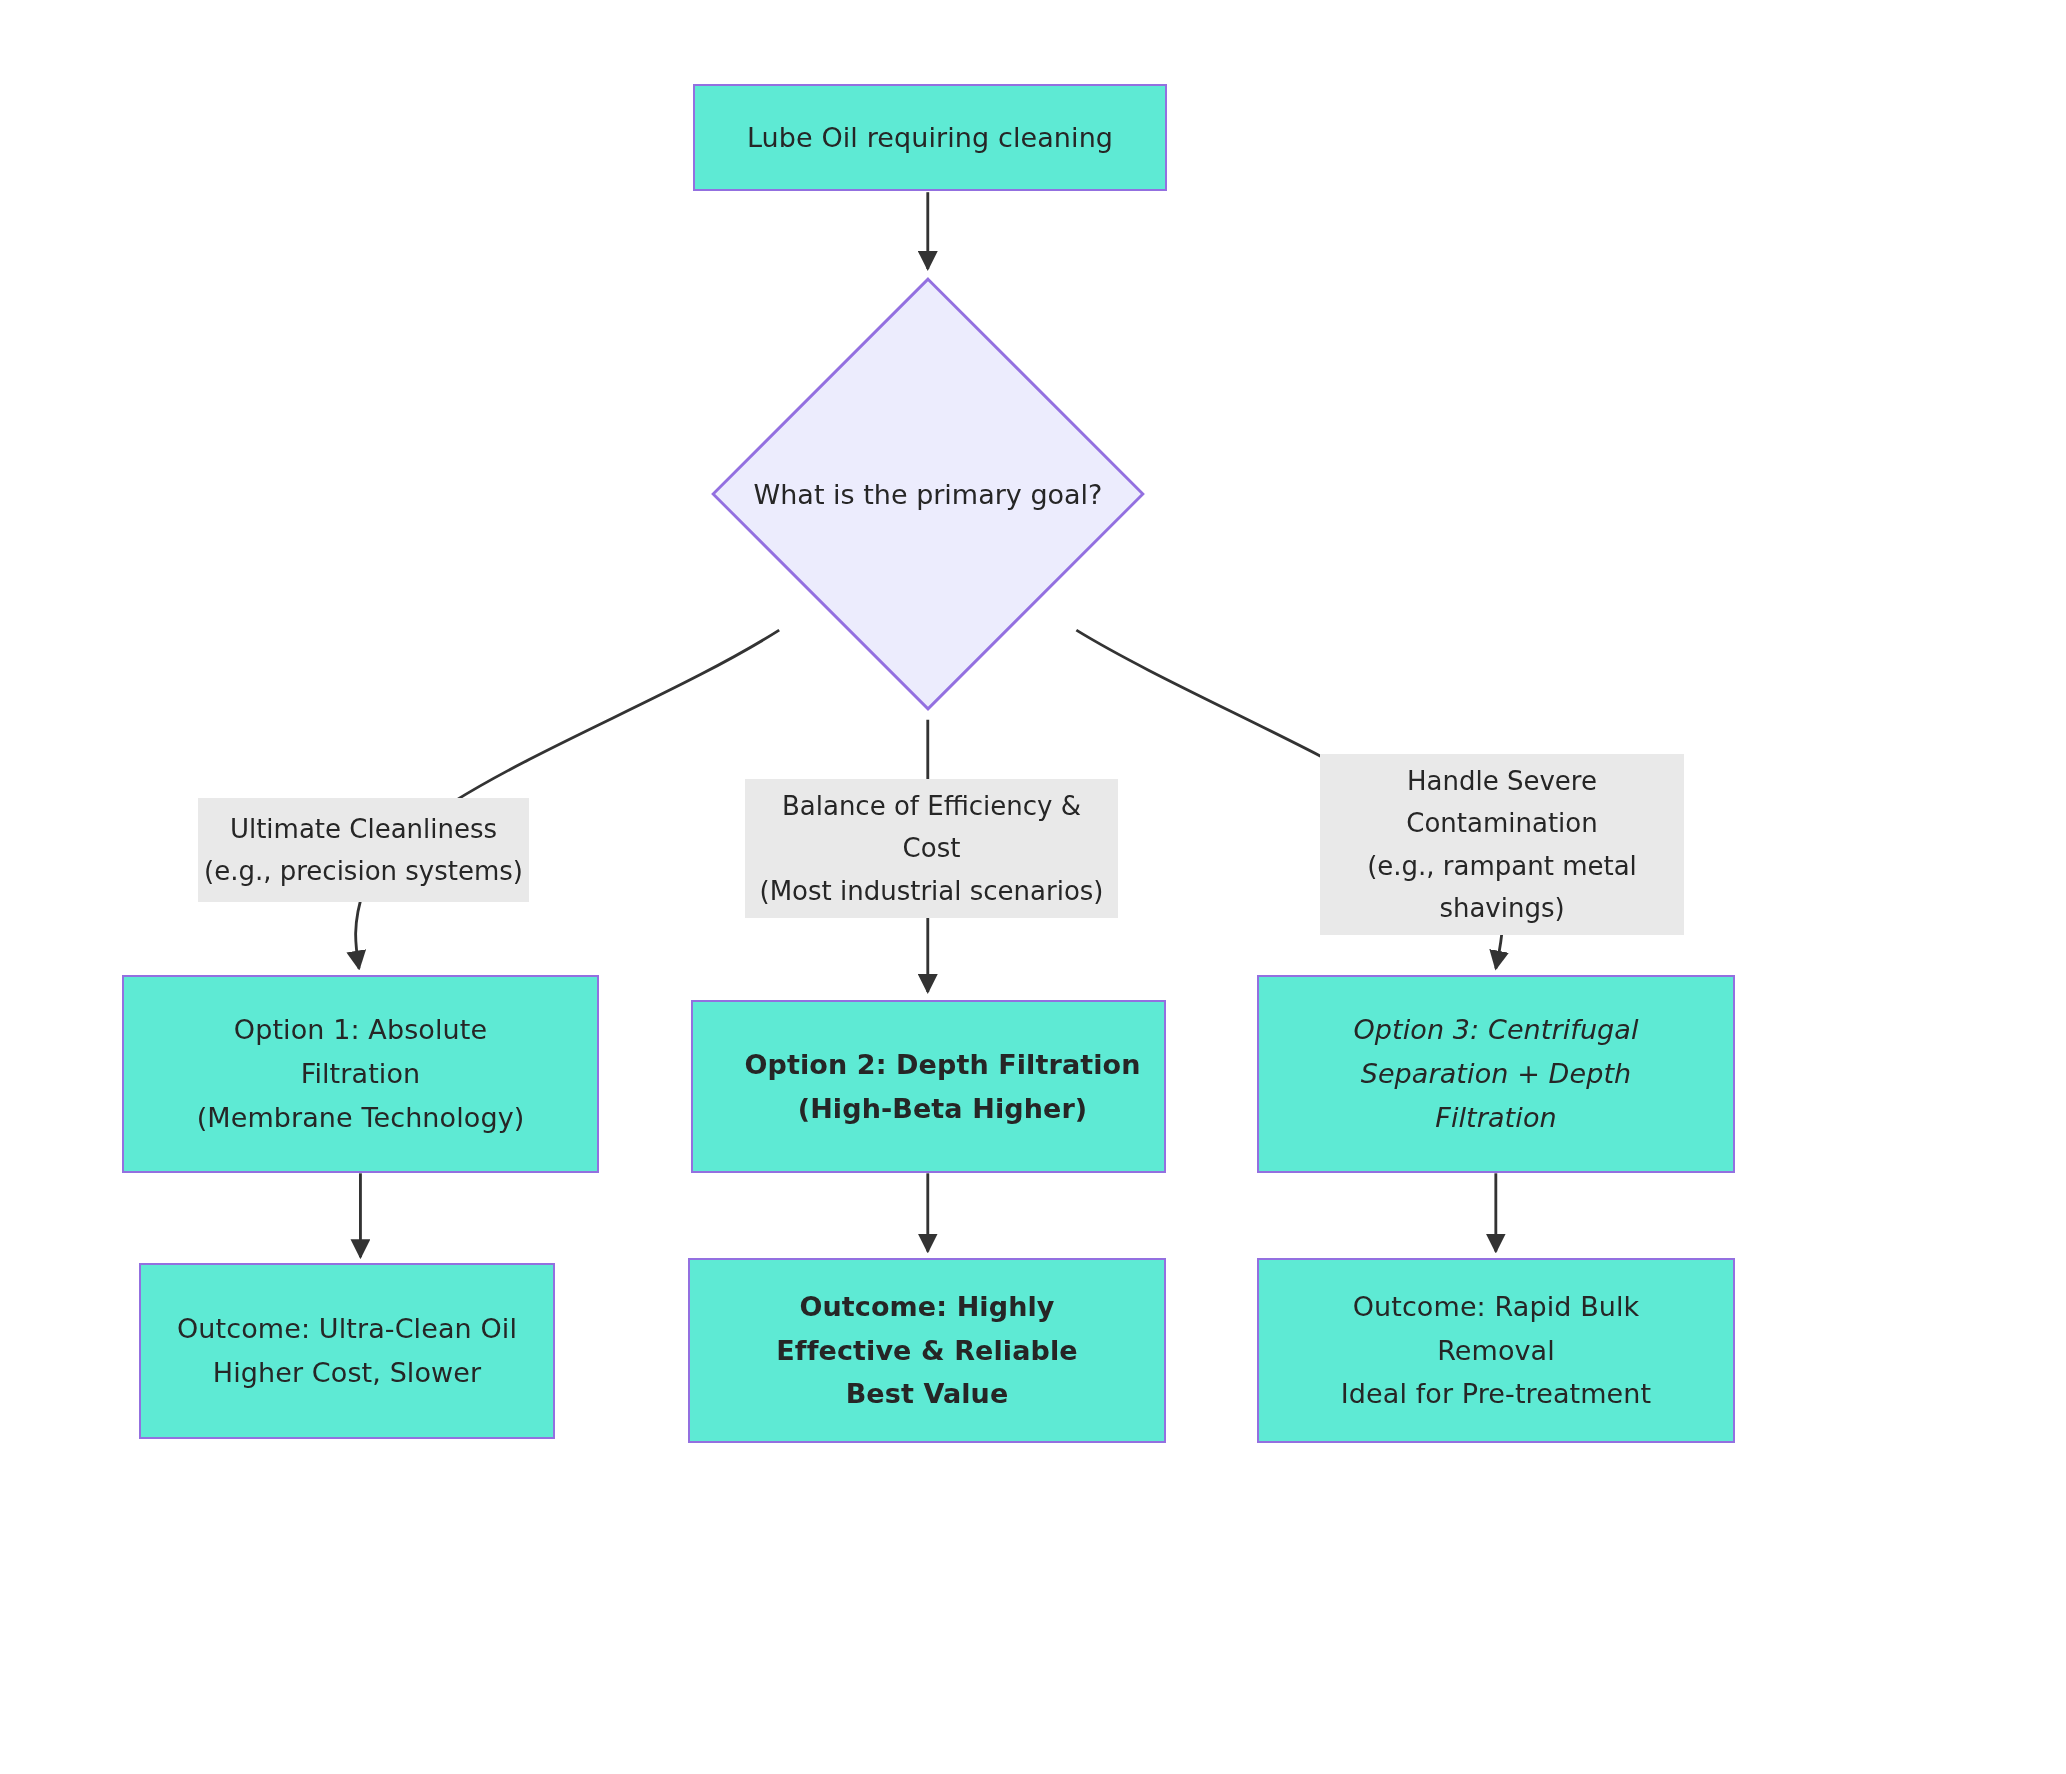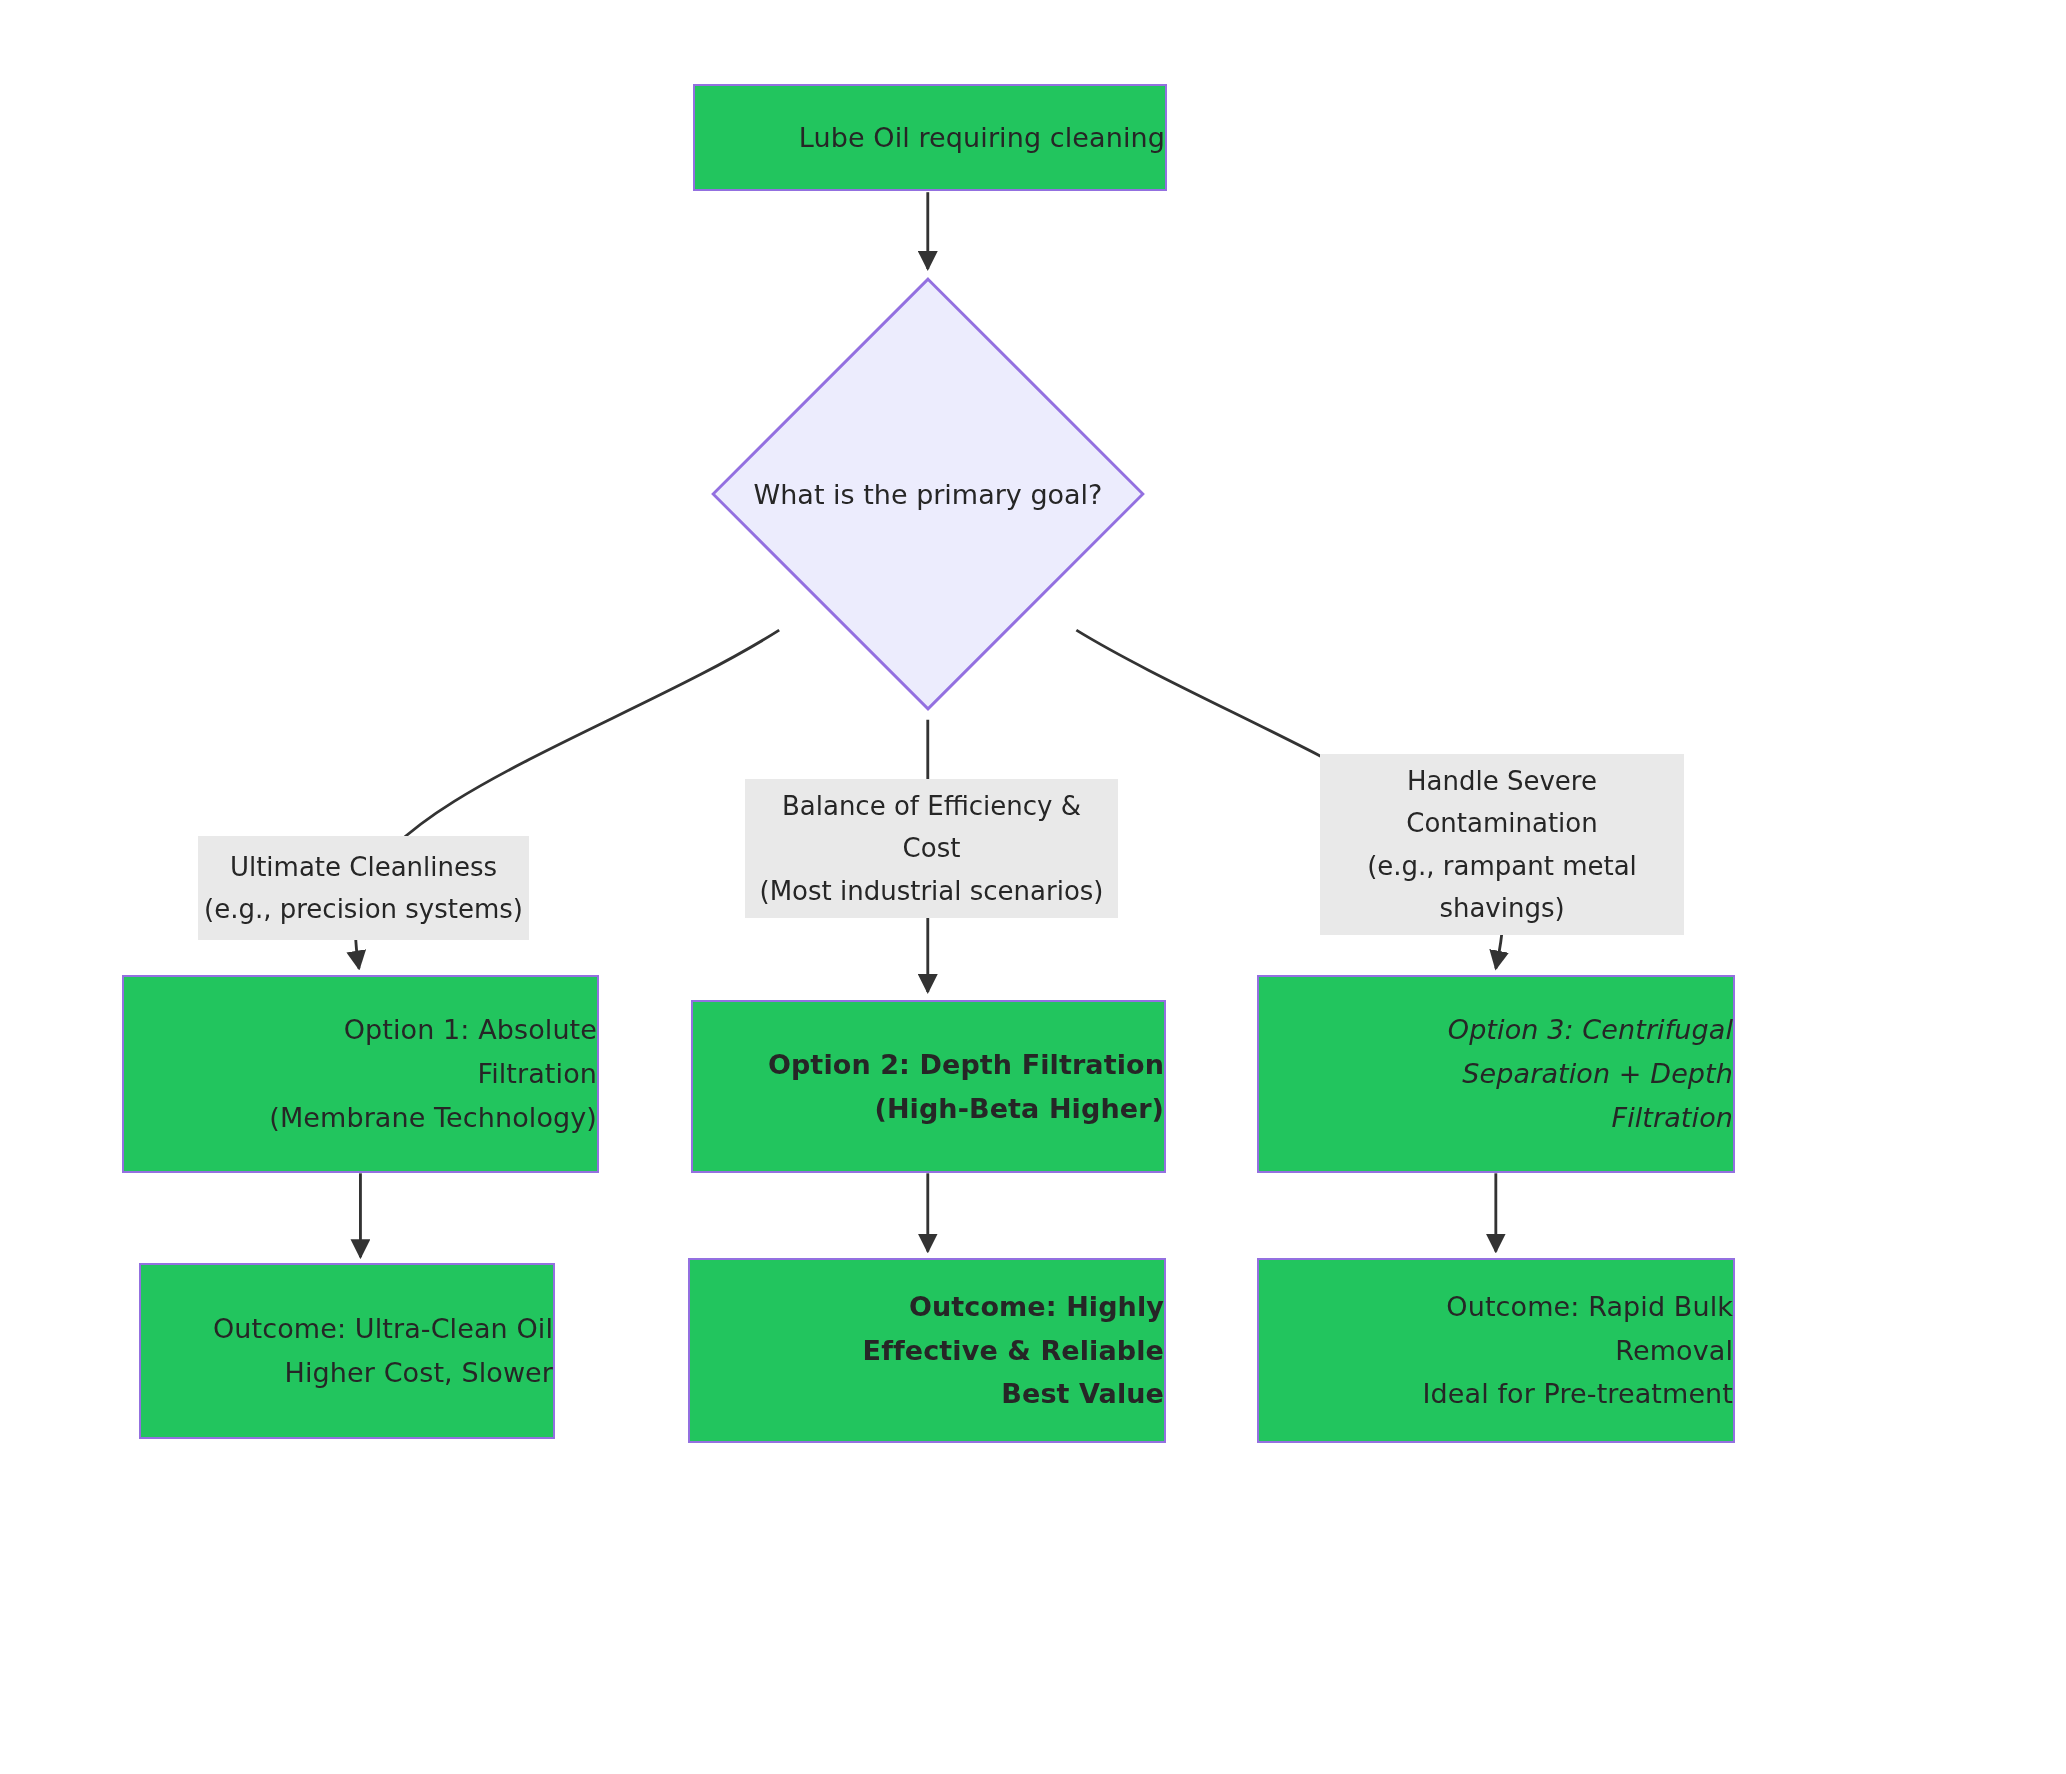--- a/index.html
+++ b/index.html
@@ -32,23 +32,22 @@
     align-items: center;
     justify-content: center;
     text-align: center;
     color: #262626;
     font-size: 27px;
     line-height: 1.62;
     letter-spacing: 0.1px;
     z-index: 3;
   }
   .node.rect {
-    background: #22c55e;
+    background: #5eead4;
     border: 2.8px solid #9370e0;
-    align-items: flex-end;
   }
   .node.bold {
     font-weight: bold;
   }
   .node .ln { display: block; white-space: nowrap; }
 
   
   .diamond-wrap {
     position: absolute;
     z-index: 2;
@@ -118,21 +117,21 @@
     <span class="ln">Lube Oil requiring cleaning</span>
   </div>
 
   <div class="diamond-wrap" style="left:711px; top:277px; width:434px; height:434px;">
     <svg width="434" height="434" viewBox="0 0 610 610">
       <polygon points="305,3 607,305 305,607 3,305" fill="#ececfd" stroke="#9370e0" stroke-width="4"></polygon>
     </svg>
     <div class="diamond-label">What is the primary goal?</div>
   </div>
 
-  <div class="edge-label" style="left:198px; top:798px; width:331px; height:104px;margin-top:38px;">
+  <div class="edge-label" style="left:198px; top:798px; width:331px; height:104px;">
     <span class="ln">Ultimate Cleanliness</span>
     <span class="ln">(e.g., precision systems)</span>
   </div>
 
   <div class="edge-label" style="left:745px; top:779px; width:373px; height:139px;">
     <span class="ln">Balance of Efficiency &amp;</span>
     <span class="ln">Cost</span>
     <span class="ln">(Most industrial scenarios)</span>
   </div>
 

